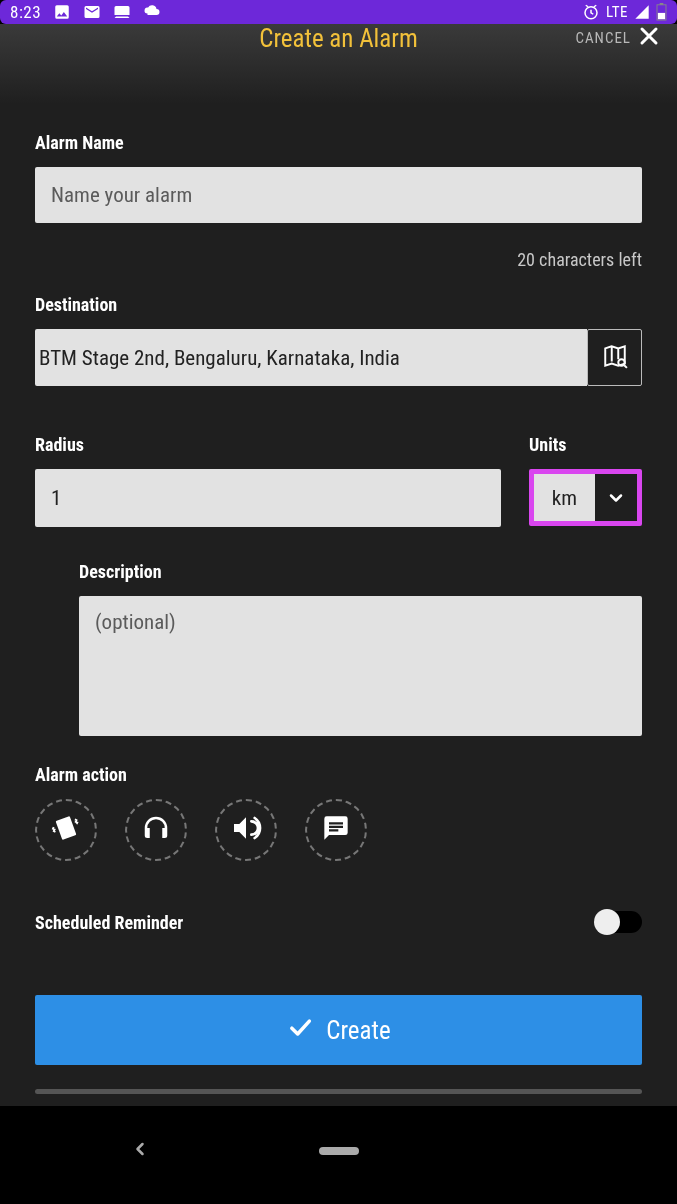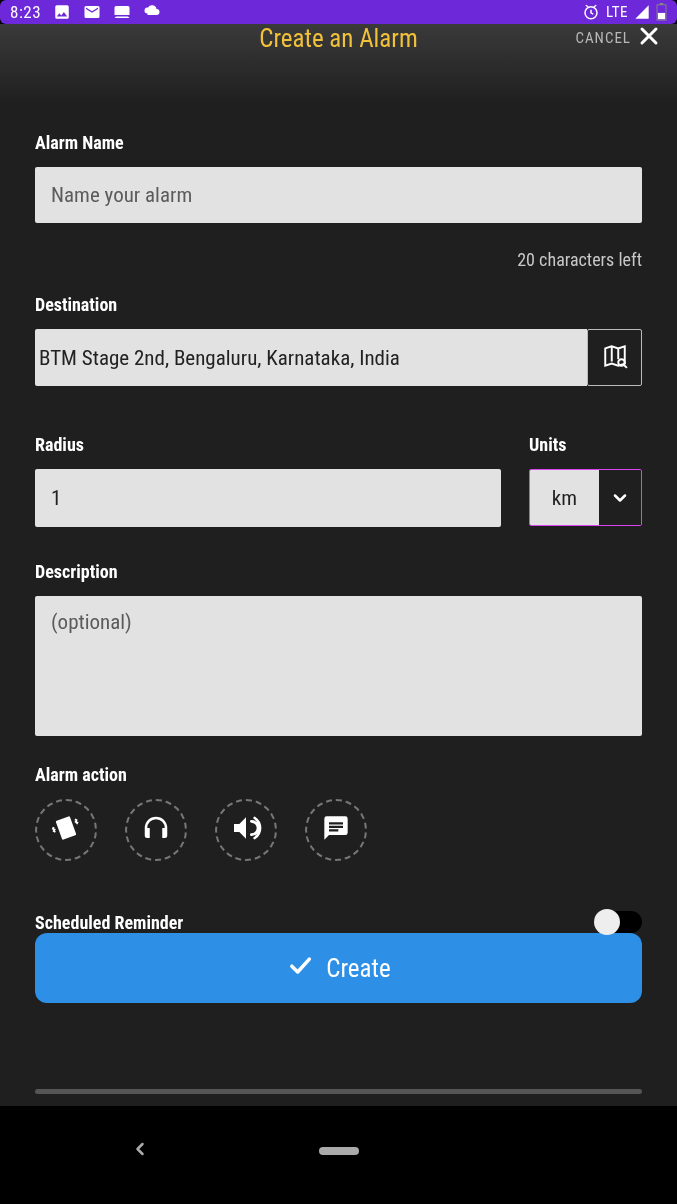--- a/index.html
+++ b/index.html
@@ -23,36 +23,36 @@
   .section { margin-bottom:24px; }
 
   .dest-row { display:flex; gap:0; }
   .dest-input { flex:1; height:57px; background:#e2e2e2; border:none; border-radius:2px 0 0 2px; font-size:21px; padding:0 4px; color:#222; font-family:inherit; }
   .map-btn { width:55px; height:57px; background:#1f1f1f; border:1px solid #bbb; border-radius:2px; display:flex; align-items:center; justify-content:center; }
 
   .radius-row { display:flex; gap:28px; }
   .radius-col { flex:1; }
   .units-col { width:113px; }
   .radius-input { width:100%; height:58px; background:#e2e2e2; border:none; border-radius:2px; font-size:21px; padding:0 16px; color:#222; font-family:inherit; }
-  .units-box { display:flex; height:57px; border:1px solid #d946ef; border-radius:2px; overflow:hidden; }
+  .units-box { display:flex; height:57px; border:5px solid #d946ef; border-radius:2px; overflow:hidden; }
   .units-value { flex:1; background:#e2e2e2; color:#222; display:flex; align-items:center; justify-content:center; font-size:21px; }
   .units-chevron { width:42px; background:#1f1f1f; display:flex; align-items:center; justify-content:center; }
 
   .desc-area { width:100%; height:140px; background:#e2e2e2; border:none; border-radius:2px; font-size:21px; padding:14px 16px; color:#333; font-family:inherit; resize:none; }
   .desc-area::placeholder { color:#5b5b5b; }
 
   .action-row { display:flex; gap:28px; margin-top:14px; }
   .action-btn { width:62px; height:62px; border-radius:50%; border:2px dashed #777; display:flex; align-items:center; justify-content:center; }
 
   .reminder-row { display:flex; align-items:center; justify-content:space-between; margin-top:50px; }
   .reminder-label { font-size:18px; font-weight:700; }
   .switch { width:48px; height:22px; background:#000; border-radius:12px; position:relative; }
   .switch-knob { width:26px; height:26px; background:#eee; border-radius:50%; position:absolute; left:0; top:-2px; }
 
-  .create-btn { width:100%; height:70px; background:#2d8fe6; border:none; border-radius:12px; display:flex; align-items:center; justify-content:center; gap:12px; color:#fff; font-size:25px; font-family:inherit; }
+  .create-btn { width:100%; height:70px; background:#2d8fe6; border:none; border-radius:2px; display:flex; align-items:center; justify-content:center; gap:12px; color:#fff; font-size:25px; font-family:inherit; margin-top:62px; }
 
   .bottom-scroll { position:absolute; left:35px; right:35px; bottom:12px; height:5px; background:#555; border-radius:3px; }
 
   .nav-bar { height:90px; background:#000; display:flex; align-items:center; justify-content:center; position:relative; }
   .nav-home { width:40px; height:8px; background:#aaa; border-radius:5px; }
   .nav-back { position:absolute; left:130px; }
 </style>
 </head>
 <body>
 
@@ -152,21 +152,21 @@
           <div class="units-chevron">
             <svg width="20" height="20" viewBox="0 0 24 24" fill="none" stroke="#fff" stroke-width="3" stroke-linecap="round" stroke-linejoin="round">
                 <path d="M6 9l6 6 6-6"></path>
               </svg>
           </div>
         </div>
       </div>
     </div>
   </div>
 
-  <div class="section" style="margin-top:34px;">
+  <div class="section" style="margin-top:34px;margin-left:44px;">
     <div class="field-label">Description</div>
     <textarea class="desc-area" placeholder="(optional)" style=""></textarea>
   </div>
 
   <div class="section">
     <div class="field-label">Alarm action</div>
     <div class="action-row">
       <div class="action-btn">
         <span>
           <svg width="30" height="30" viewBox="0 0 24 24" fill="#fff">

